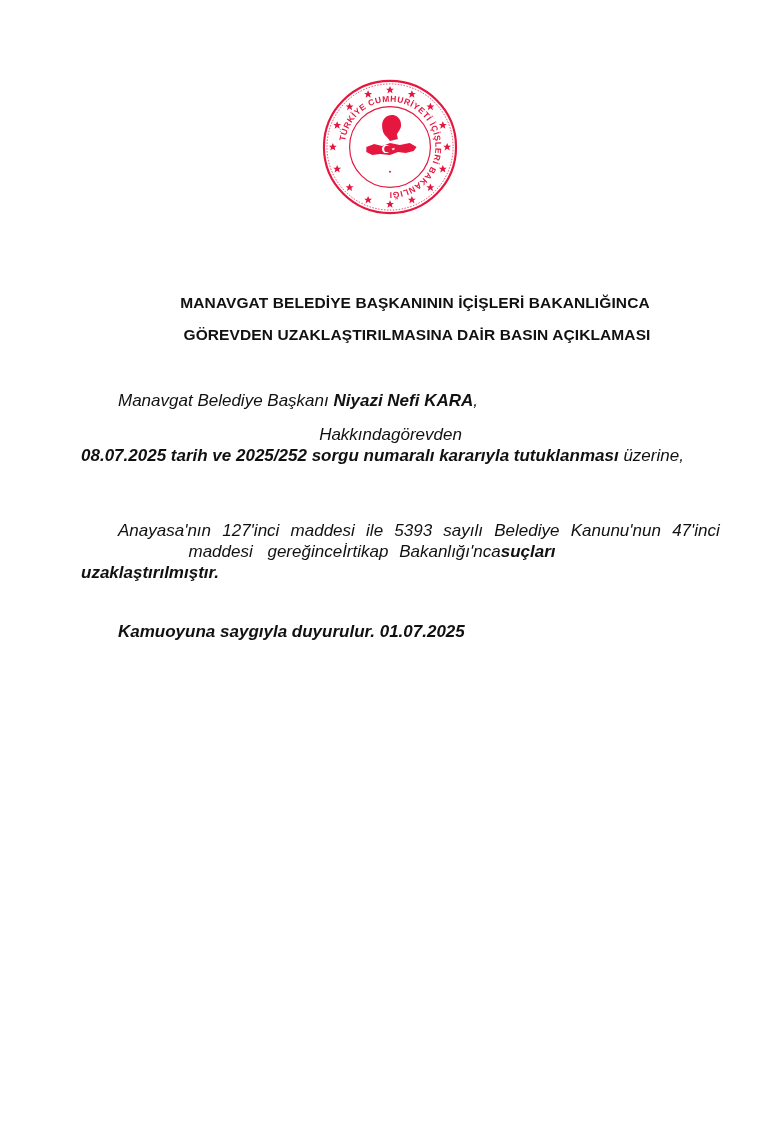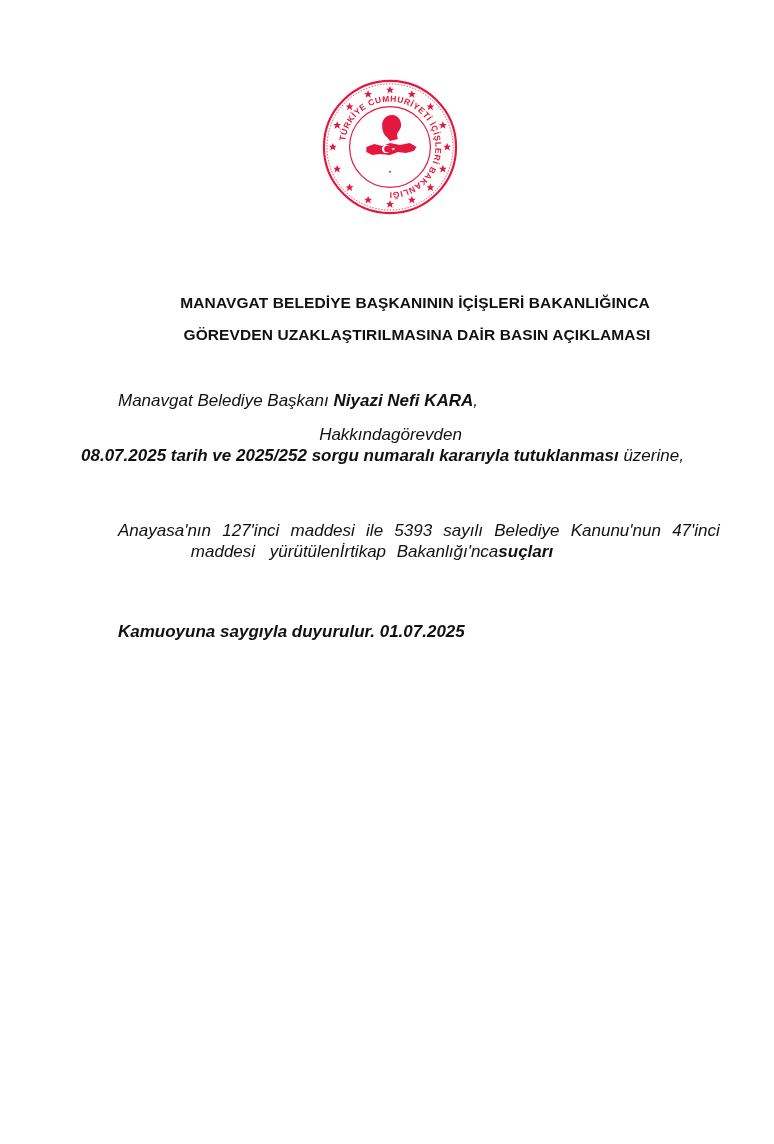--- a/index.html
+++ b/index.html
@@ -151,19 +151,22 @@
     <span>görevden</span>
   </div>
   <div class="line cont">
     <b>08.07.2025 tarih ve 2025/252 sorgu numaralı kararıyla tutuklanması</b><span> üzerine,</span>
   </div>
 </div>
 
 <div class="para p3">
   <div class="line" style="word-spacing:6.5px">Anayasa'nın 127'inci maddesi ile 5393 sayılı Belediye Kanunu'nun 47'inci</div>
   <div class="line justify cont">
-    <span style="word-spacing:10px">maddesi yürütülen </span>
+    <span style="word-spacing:10px">maddesi gereğince </span>
     <span style="word-spacing:6px"> İrtikap Bakanlığı'nca </span>
     <b>suçları</b>
+  </div>
+  <div class="line cont">
+    <b>uzaklaştırılmıştır.</b>
   </div>
 </div>
 
 <div class="para p4">Kamuoyuna saygıyla duyurulur. 01.07.2025</div>
 
 </body></html>

